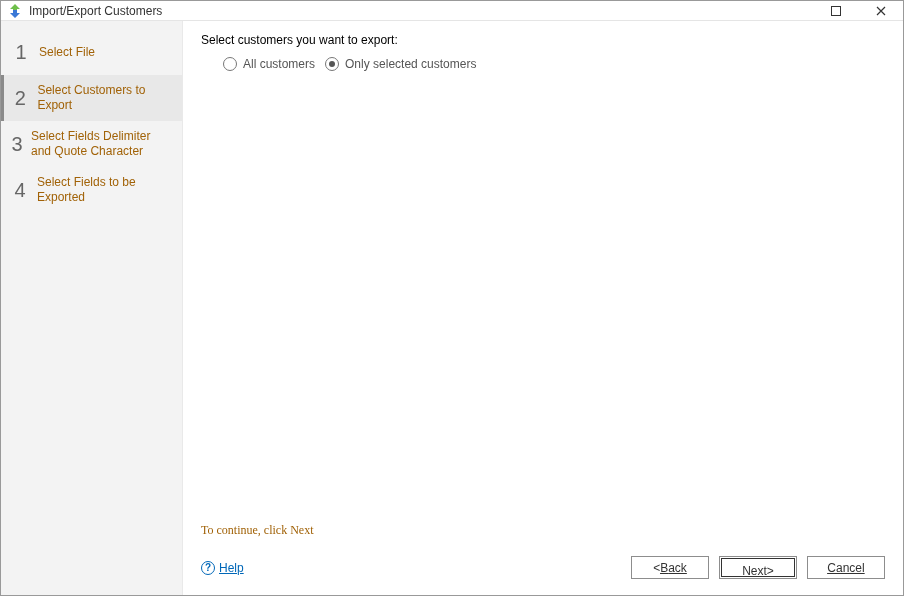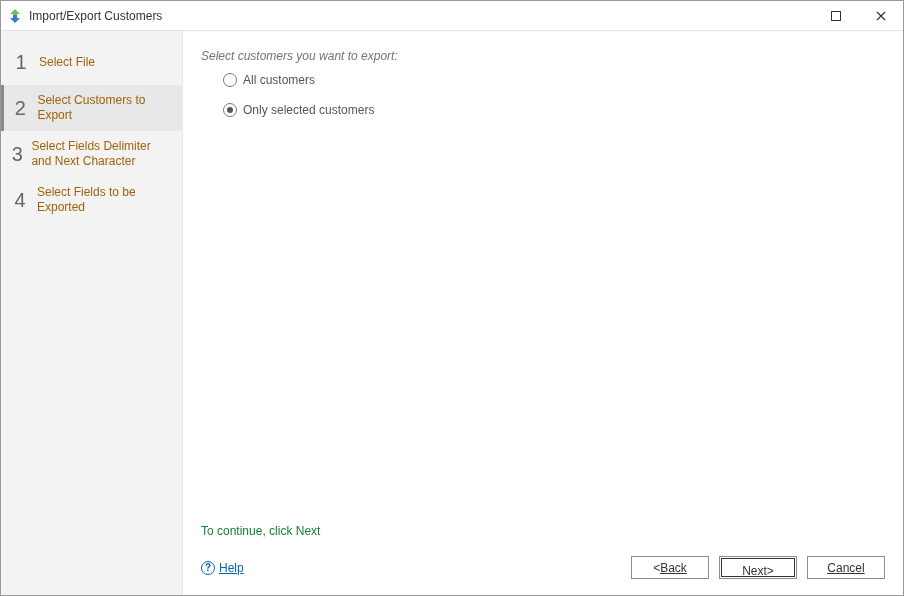--- a/index.html
+++ b/index.html
@@ -14,21 +14,21 @@
     width: 904px;
     height: 596px;
     border: 1px solid #999;
     display: flex;
     flex-direction: column;
     position: relative;
     background: #fff;
   }
   
   .titlebar {
-    height: 30px;
+    height: 20px;
     display: flex;
     align-items: center;
     padding: 0 0 0 6px;
     border-bottom: 1px solid #e5e5e5;
   }
   .titlebar .app-icon {
     width: 16px; height: 16px;
     margin-right: 6px;
     display: inline-flex;
   }
@@ -89,30 +89,28 @@
   }
 
   
   .main {
     flex: 1;
     display: flex;
     flex-direction: column;
     padding: 12px 18px 10px 18px;
   }
   .instruction {
-    color: #737373;
+    color: #000000;
     margin-bottom: 10px;
-    margin-top: 6px;
-    font-style: italic;
   }
   .radio-group {
     margin-left: 22px;
     display: flex;
-    flex-direction: column;
-    gap: 16px;
+    flex-direction: row;
+    gap: 10px;
   }
   .radio-row {
     display: flex;
     align-items: center;
     gap: 6px;
     color: #555;
     cursor: default;
   }
   .radio {
     width: 14px; height: 14px;
@@ -125,23 +123,24 @@
   .radio.selected::after {
     content: "";
     width: 6px; height: 6px;
     background: #555;
     border-radius: 50%;
   }
 
   .filler { flex: 1; }
 
   .continue-hint {
-    color: #15803d;
+    color: #a16207;
     margin-bottom: 16px;
     margin-top: 8px;
+    font-family: Liberation Serif, serif;
   }
 
   
   .footer {
     display: flex;
     align-items: center;
     padding: 2px 0 6px 0;
   }
   .help {
     display: flex;
@@ -216,21 +215,21 @@
       <div class="step">
         <div class="num">1</div>
         <div class="label">Select File</div>
       </div>
       <div class="step active">
         <div class="num">2</div>
         <div class="label">Select Customers to Export</div>
       </div>
       <div class="step">
         <div class="num">3</div>
-        <div class="label">Select Fields Delimiter and Next Character</div>
+        <div class="label">Select Fields Delimiter and Quote Character</div>
       </div>
       <div class="step">
         <div class="num">4</div>
         <div class="label">Select Fields to be Exported</div>
       </div>
     </div>
 
     <div class="main">
       <div class="instruction">Select customers you want to export:</div>
 

